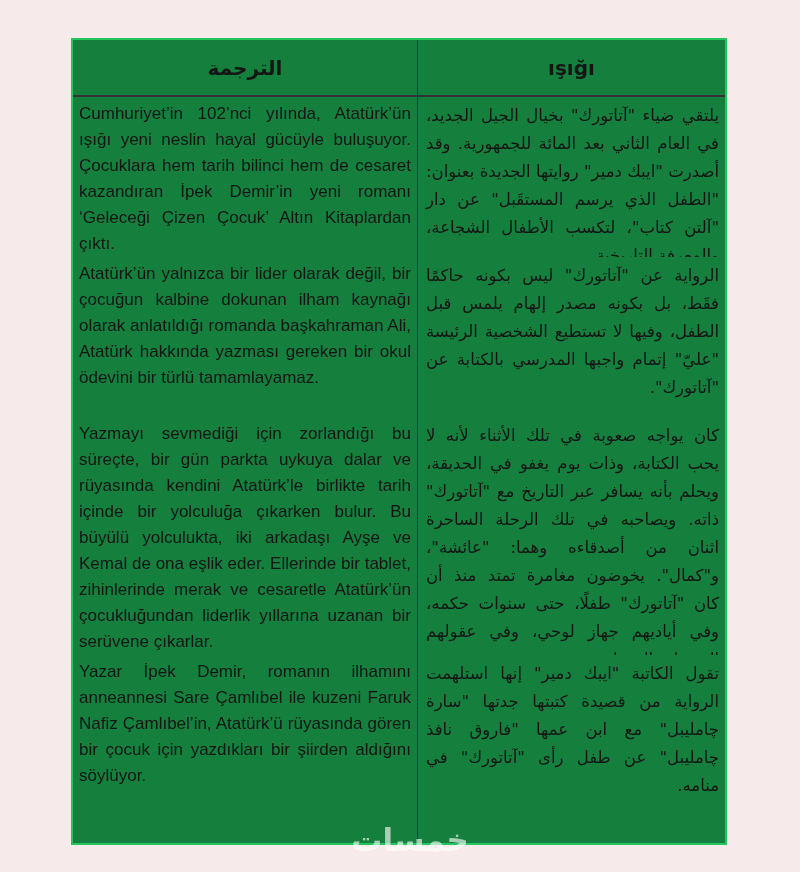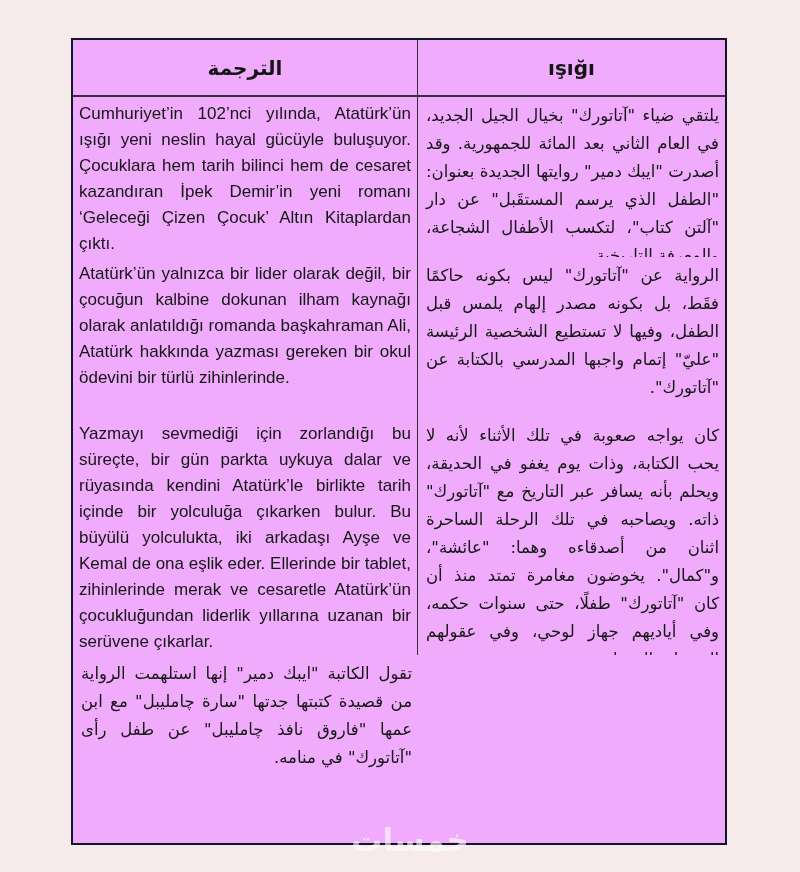--- a/index.html
+++ b/index.html
@@ -14,22 +14,22 @@
     font-family: "DejaVu Sans", sans-serif;
     color: #151515;
     overflow: hidden;
   }
   .doc-table {
     position: absolute;
     left: 71px;
     top: 38px;
     width: 652px;
     height: 803px;
-    border: 2px solid #0f172a;
-    background: #f0abfc;
+    border: 2px solid #22c55e;
+    background: #15803d;
     display: flex;
     flex-direction: column;
   }
   .header-row {
     display: grid;
     grid-template-columns: 345px 1fr;
     height: 55px;
     border-bottom: 2.5px solid #333333;
     flex: 0 0 auto;
   }
@@ -107,33 +107,36 @@
   <div class="body-grid">
 
     <div class="cell tr-cell">
       <p class="tr-par" lang="tr">Cumhuriyet’in 102’nci yılında, Atatürk’ün ışığı yeni neslin hayal gücüyle buluşuyor. Çocuklara hem tarih bilinci hem de cesaret kazandıran İpek Demir’in yeni romanı ‘Geleceği Çizen Çocuk’ Altın Kitaplardan çıktı.</p>
     </div>
     <div class="cell ar-cell">
       <p class="ar-par" lang="ar">يلتقي ضياء "آتاتورك" بخيال الجيل الجديد، في العام الثاني بعد المائة للجمهورية. وقد أصدرت "ايبك دمير" روايتها الجديدة بعنوان: "الطفل الذي يرسم المستقَبل" عن دار "آلتن كتاب"، لتكسب الأطفال الشجاعة، والمعرفة التاريخية.</p>
     </div>
 
     <div class="cell tr-cell">
-      <p class="tr-par" lang="tr">Atatürk’ün yalnızca bir lider olarak değil, bir çocuğun kalbine dokunan ilham kaynağı olarak anlatıldığı romanda başkahraman Ali, Atatürk hakkında yazması gereken bir okul ödevini bir türlü zihinlerinde.</p>
+      <p class="tr-par" lang="tr">Atatürk’ün yalnızca bir lider olarak değil, bir çocuğun kalbine dokunan ilham kaynağı olarak anlatıldığı romanda başkahraman Ali, Atatürk hakkında yazması gereken bir okul ödevini bir türlü tamamlayamaz.</p>
     </div>
     <div class="cell ar-cell">
       <p class="ar-par" lang="ar">الرواية عن "آتاتورك" ليس بكونه حاكمًا فقَط، بل بكونه مصدر إلهام يلمس قبل الطفل، وفيها لا تستطيع الشخصية الرئيسة "عليّ" إتمام واجبها المدرسي بالكتابة عن "آتاتورك".</p>
     </div>
 
     <div class="cell tr-cell">
       <p class="tr-par" lang="tr">Yazmayı sevmediği için zorlandığı bu süreçte, bir gün parkta uykuya dalar ve rüyasında kendini Atatürk’le birlikte tarih içinde bir yolculuğa çıkarken bulur. Bu büyülü yolculukta, iki arkadaşı Ayşe ve Kemal de ona eşlik eder. Ellerinde bir tablet, zihinlerinde merak ve cesaretle Atatürk’ün çocukluğundan liderlik yıllarına uzanan bir serüvene çıkarlar.</p>
     </div>
     <div class="cell ar-cell">
       <p class="ar-par" lang="ar">كان يواجه صعوبة في تلك الأثناء لأنه لا يحب الكتابة، وذات يوم يغفو في الحديقة، ويحلم بأنه يسافر عبر التاريخ مع "آتاتورك" ذاته. ويصاحبه في تلك الرحلة الساحرة اثنان من أصدقاءه وهما: "عائشة"، و"كمال". يخوضون مغامرة تمتد منذ أن كان "آتاتورك" طفلًا، حتى سنوات حكمه، وفي أياديهم جهاز لوحي، وفي عقولهم الفضول والشجاعة.</p>
     </div>
 
+    <div class="cell tr-cell">
+      <p class="tr-par" lang="tr">Yazar İpek Demir, romanın ilhamını anneannesi Sare Çamlıbel ile kuzeni Faruk Nafiz Çamlıbel’in, Atatürk’ü rüyasında gören bir çocuk için yazdıkları bir şiirden aldığını söylüyor.</p>
+    </div>
     <div class="cell ar-cell">
       <p class="ar-par" lang="ar">تقول الكاتبة "ايبك دمير" إنها استلهمت الرواية من قصيدة كتبتها جدتها "سارة چامليبل" مع ابن عمها "فاروق نافذ چامليبل" عن طفل رأى "آتاتورك" في منامه.</p>
     </div>
 
   </div>
 </div>
 
 <div class="watermark" lang="ar">خمسات</div>
 
 </body></html>

